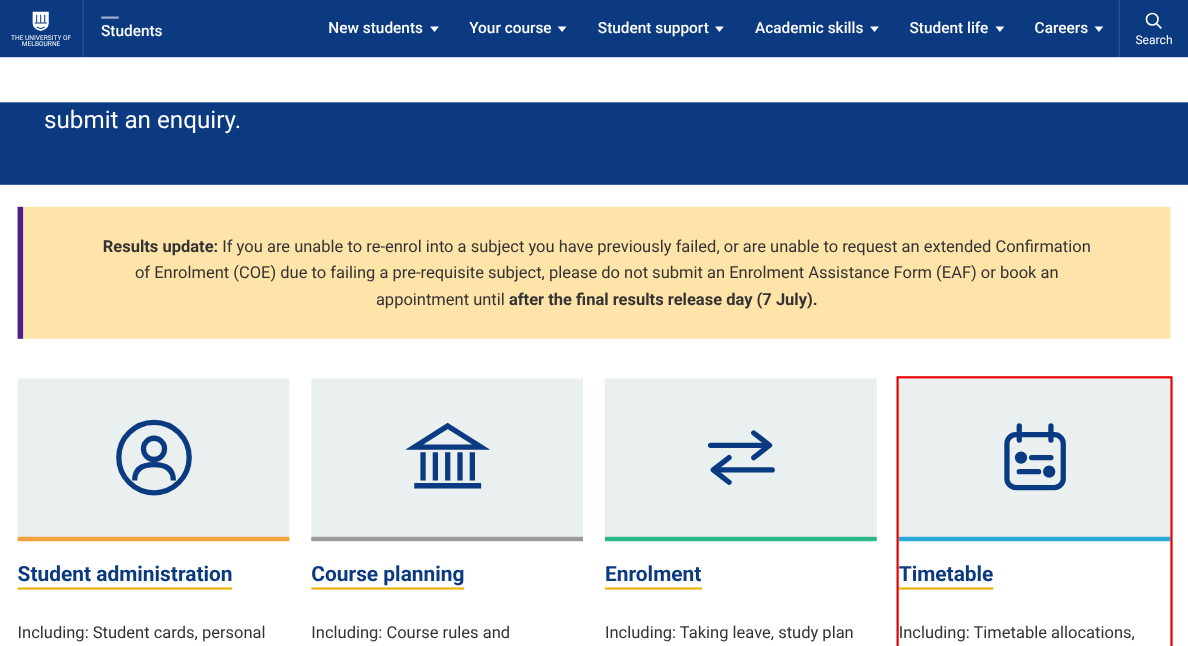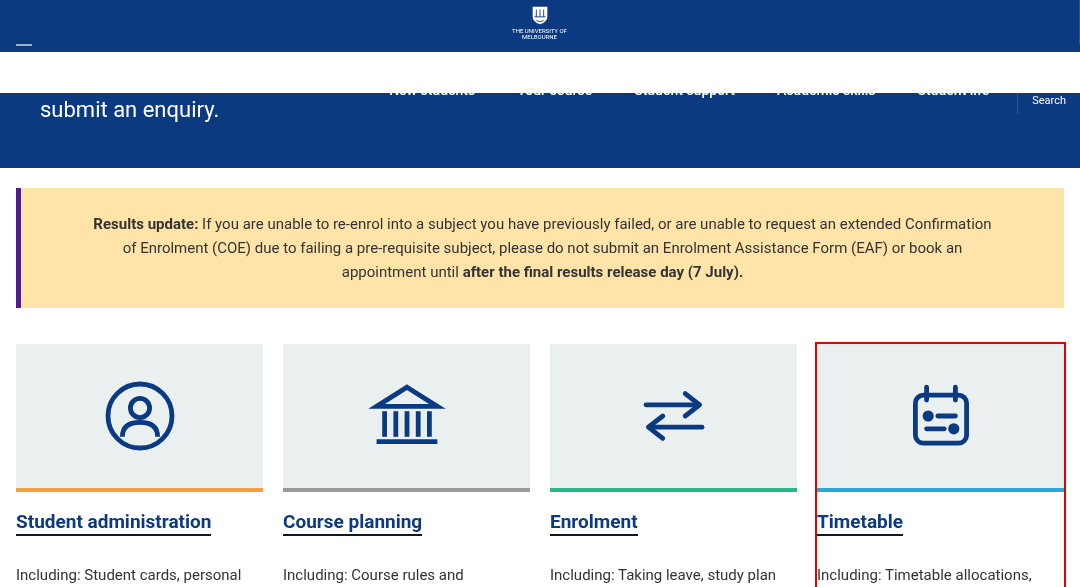--- a/index.html
+++ b/index.html
@@ -8,21 +8,20 @@
     background: #fff;
     width: 1080px;
     color: #333;
   }
   .header {
     background: #0c3a81;
     display: flex;
     align-items: stretch;
     height: 52px;
     color: #fff;
-    flex-direction: column;
   }
   .logo {
     display: flex;
     flex-direction: column;
     align-items: center;
     justify-content: center;
     padding: 4px 10px;
     font-size: 6px;
     text-align: center;
     line-height: 1;
@@ -130,21 +129,21 @@
   .card.c2 .card-icon { border-color: #9a9a9a; }
   .card.c3 .card-icon { border-color: #2ab884; }
   .card.c4 .card-icon { border-color: #2aa8d6; }
 
   .card-title {
     display: inline-block;
     margin-top: 18px;
     font-size: 19px;
     font-weight: 700;
     color: #0c3a81;
-    border-bottom: 2px solid #0f172a;
+    border-bottom: 2px solid #eab308;
     padding-bottom: 1px;
     cursor: pointer;
   }
   .card-desc {
     margin-top: 28px;
     font-size: 15px;
     line-height: 1.5;
     color: #333;
     padding-right: 4px;
   }
@@ -183,20 +182,24 @@
       <span class="chevron"></span>
     </div>
     <div class="nav-item">
       <span>Academic skills</span>
       <span class="chevron"></span>
     </div>
     <div class="nav-item">
       <span>Student life</span>
       <span class="chevron"></span>
     </div>
+    <div class="nav-item">
+      <span>Careers</span>
+      <span class="chevron"></span>
+    </div>
     <div class="search-btn">
       <svg viewBox="0 0 24 24" fill="none" stroke="#fff" stroke-width="2">
         <circle cx="10" cy="10" r="7"></circle>
         <line x1="15" y1="15" x2="21" y2="21"></line>
       </svg>
       <span>Search</span>
     </div>
   </div>
 </div>
 

